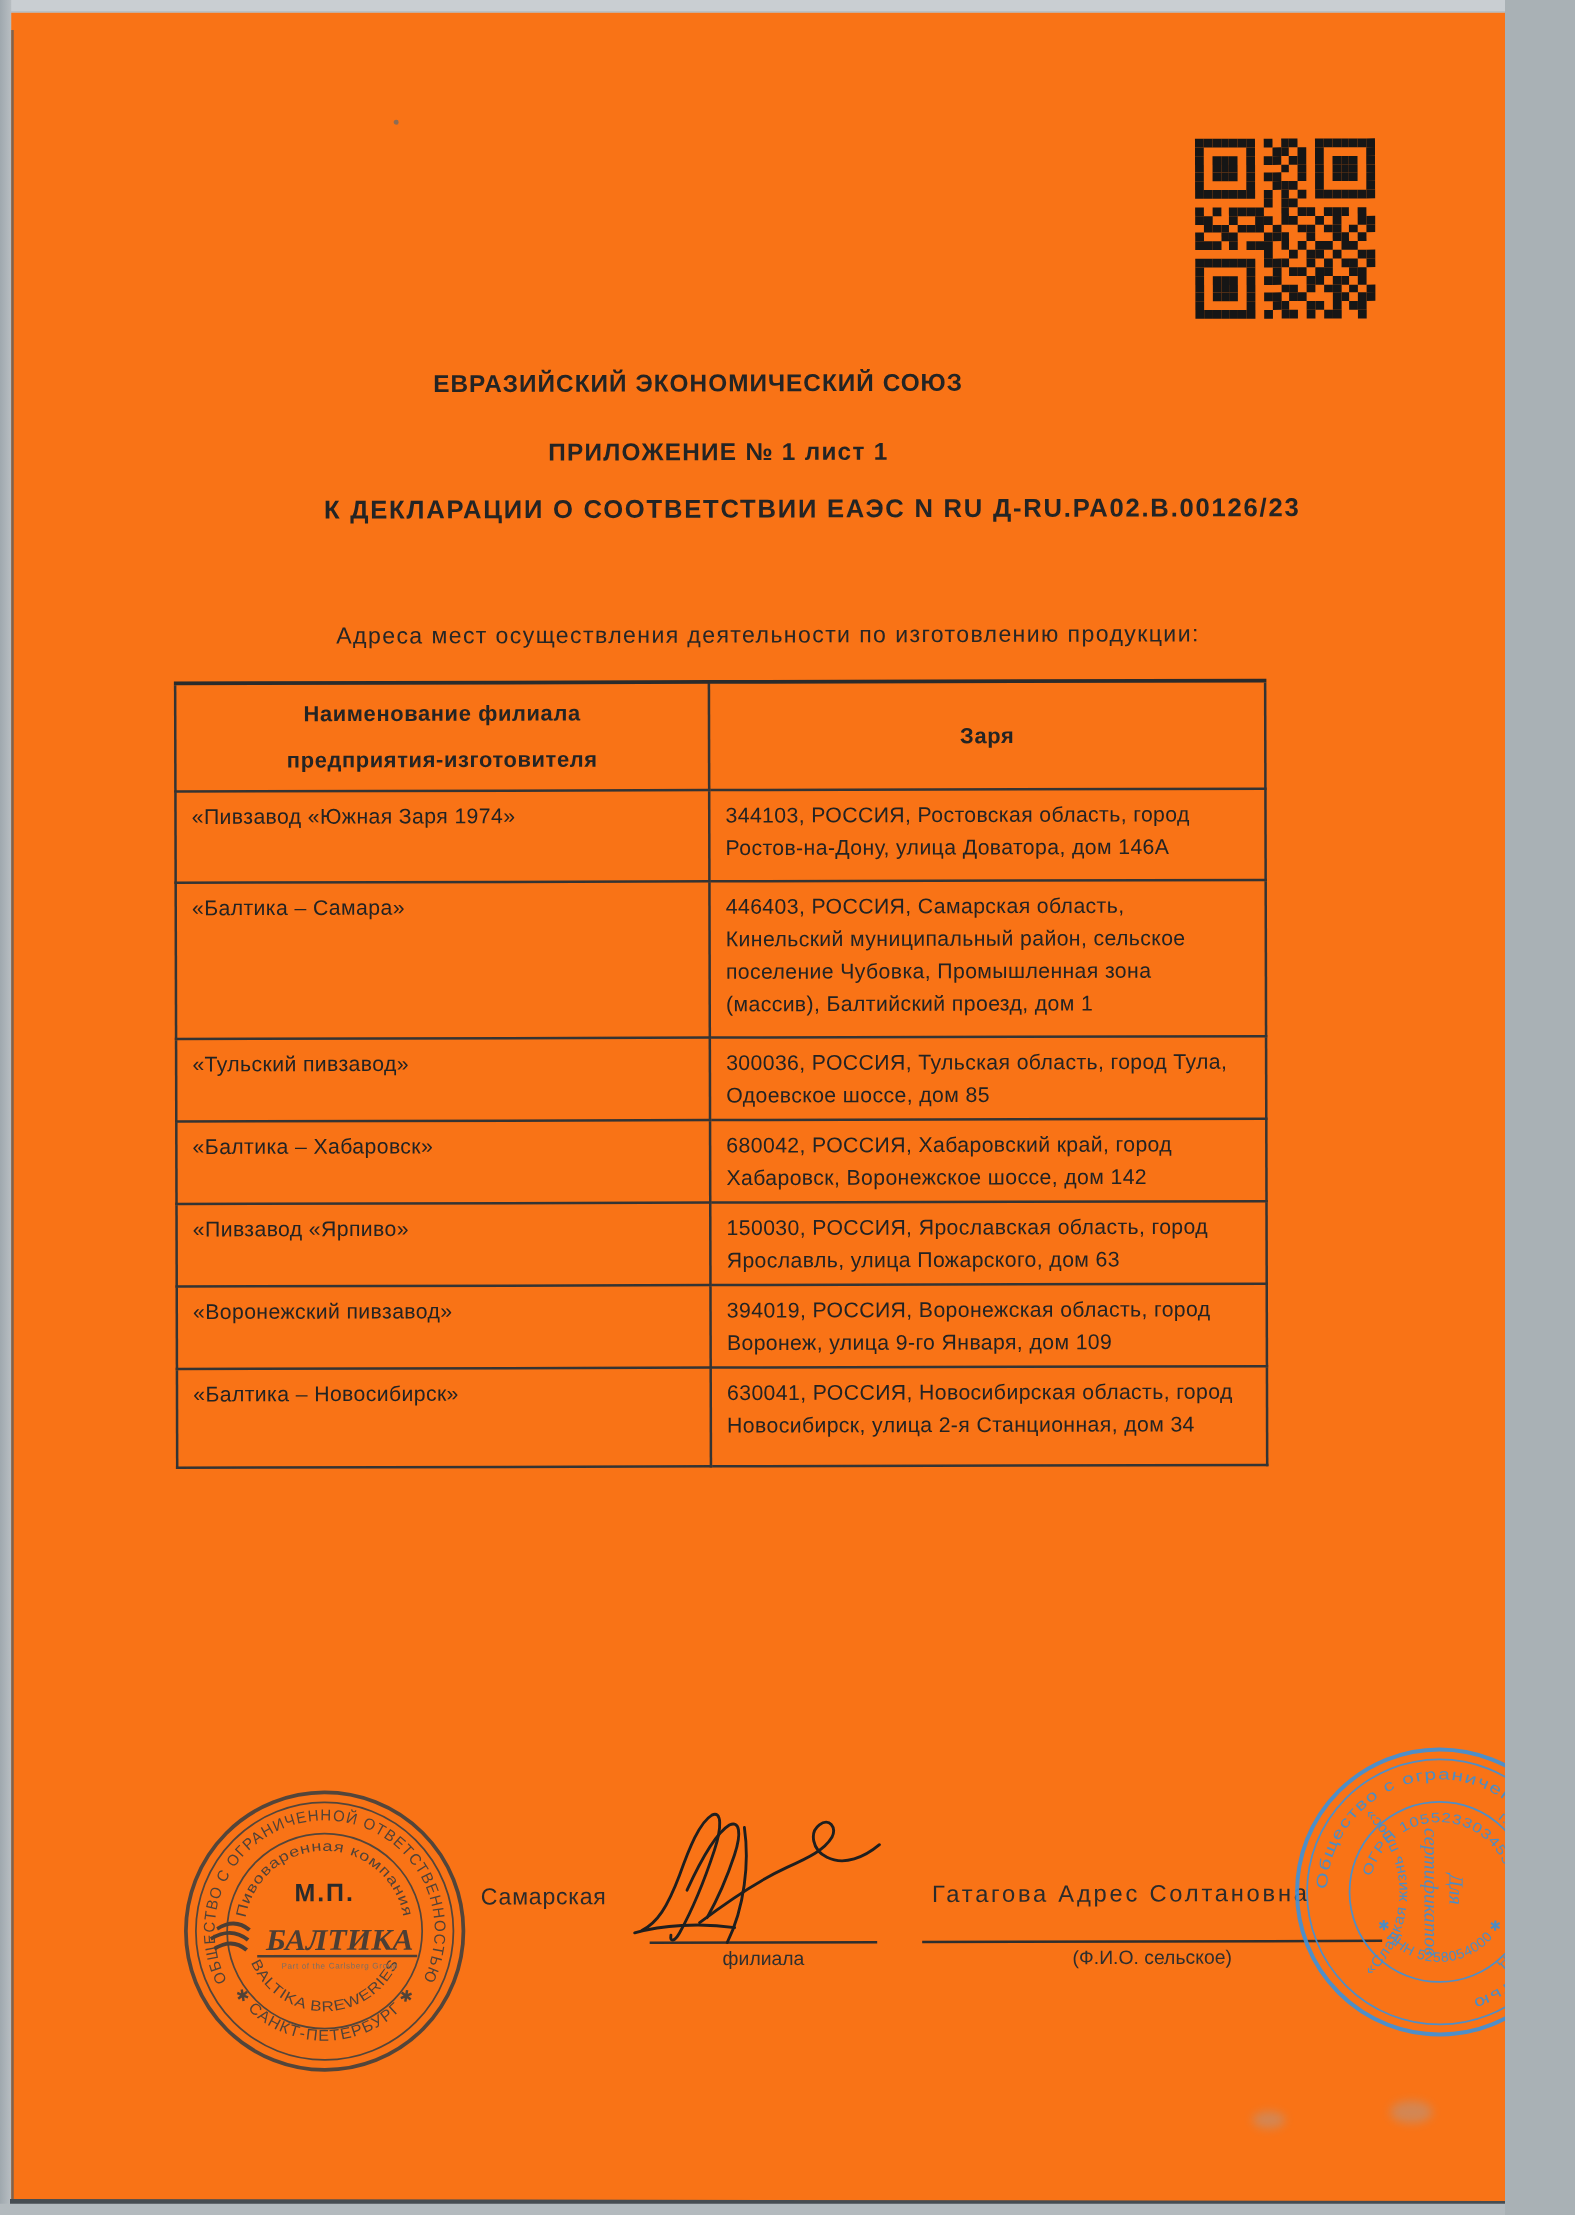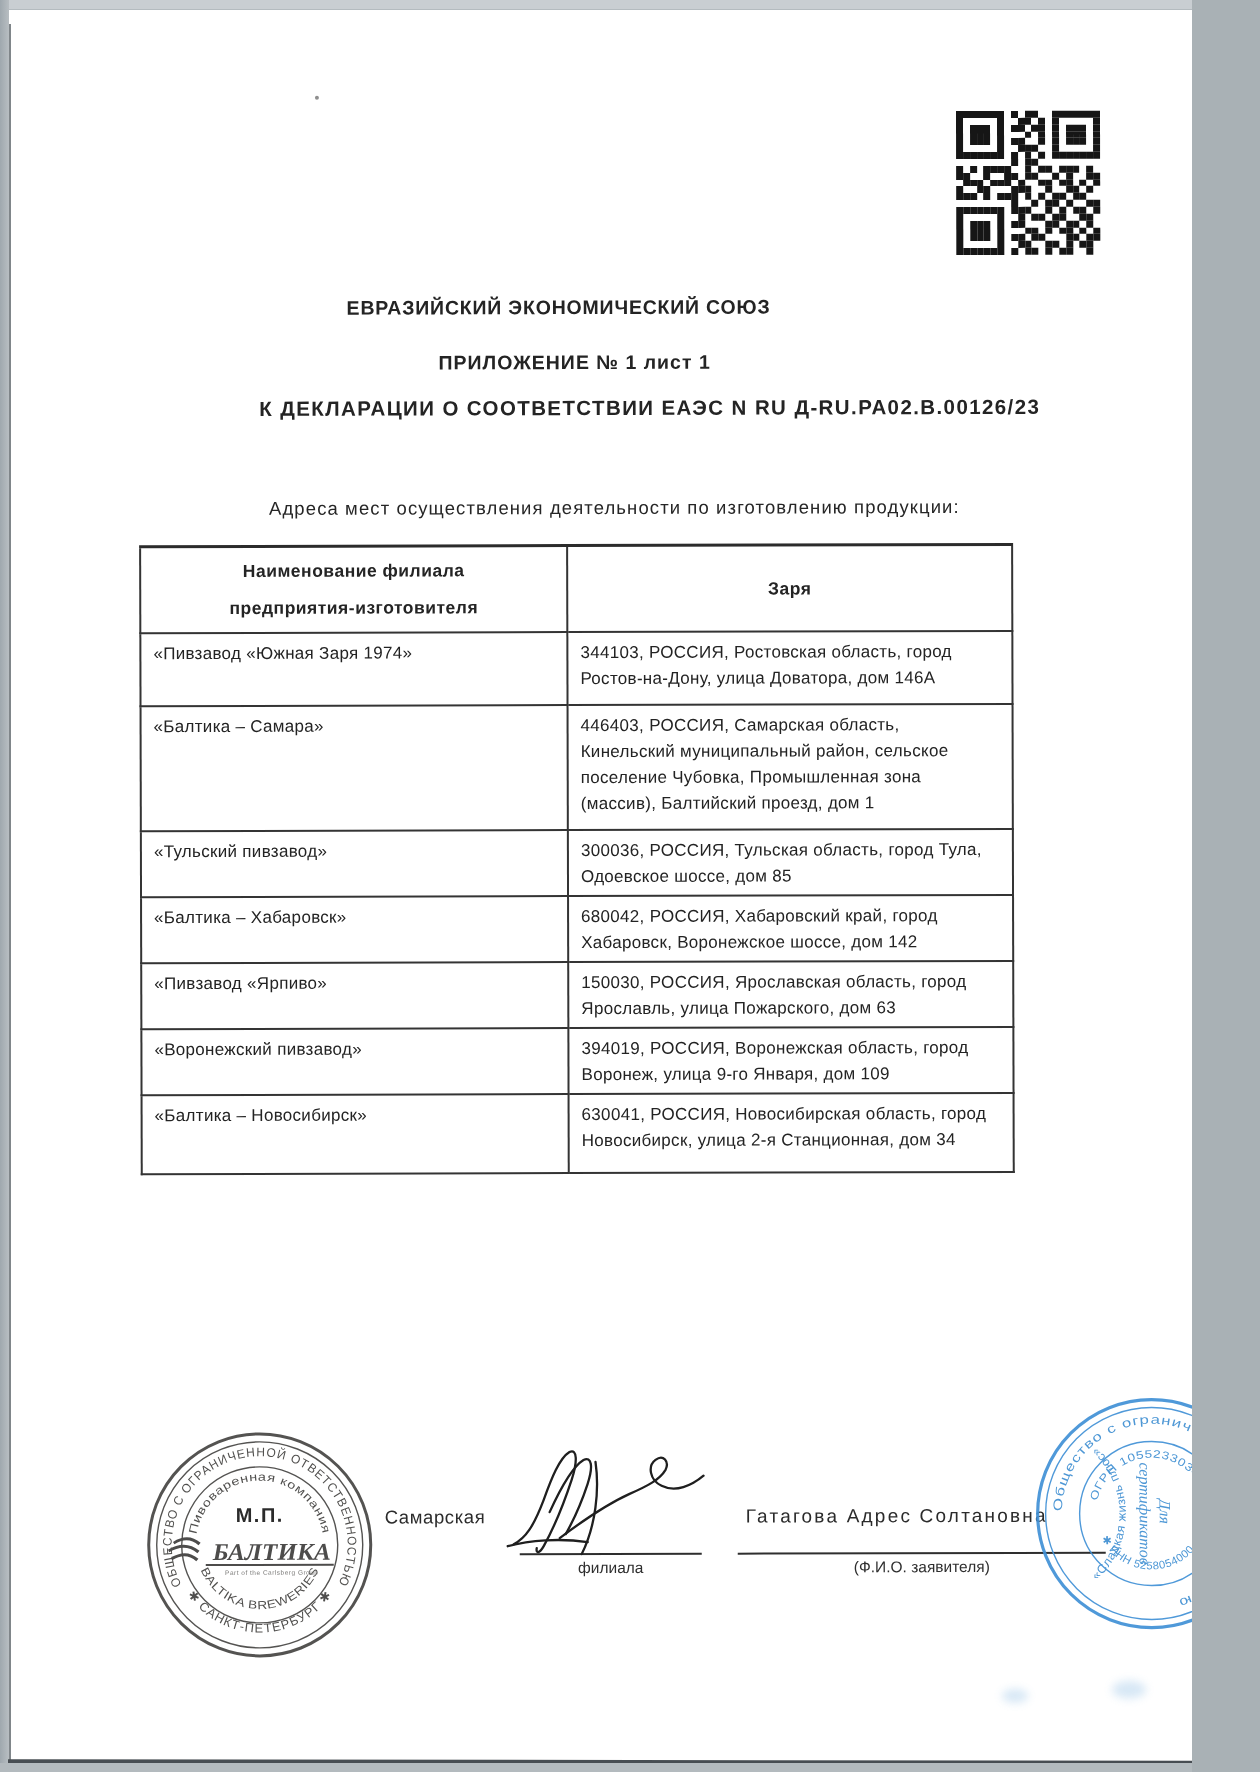--- a/index.html
+++ b/index.html
@@ -1,17 +1,17 @@
 <!DOCTYPE html>
 <html><head>
 <meta charset="utf-8">
 <style>
   html,body{margin:0;padding:0;background:#a9b1b5;}
-  .scan{position:relative;width:1192px;height:1772px;background:#ffffff;overflow:hidden;
-        font-family:"Liberation Sans", sans-serif;color:#2b2b2b;}
+  .scan{position:relative;width:1192px;height:1772px;background:#f97316;overflow:hidden;
+        font-family:"Liberation Sans", sans-serif;color:#2b2b2b;padding-left:12px;}
   .content{position:absolute;inset:0;transform:rotate(-0.15deg);z-index:1;}
 
   
   .edge{position:absolute;z-index:6;}
   .edge-top{left:0;top:0;width:100%;height:9px;background:#c9ced2;border-bottom:1px solid #b4bbbf;}
   .edge-left{left:0;top:0;width:9px;height:100%;background:linear-gradient(90deg,#9fa8ae,#b8bec2);}
   .edge-left-line{left:9px;top:24px;width:2px;height:1738px;background:#565d63;opacity:.75;}
   .edge-right{left:1246px;top:0;width:14px;height:100%;background:linear-gradient(90deg,#c3c9cc,#9ba3a7);border-left:1px solid #858e93;}
   .edge-bottom-line{left:8px;top:1760px;width:1243px;height:4px;background:#474d52;transform:rotate(0.08deg);}
   .edge-bottom{left:0;top:1763px;width:100%;height:9px;background:#b3babe;}
@@ -382,21 +382,21 @@
           </tr>
         </tbody>
     </table>
 
     <div class="doc-text mp">М.П.</div>
     <div class="doc-text applicant">Самарская</div>
     <div class="doc-text fio">Гатагова Адрес Солтановна</div>
     <div class="sig-line line-sign"></div>
     <div class="sig-line line-name"></div>
     <div class="caption cap-sign">филиала</div>
-    <div class="caption cap-name">(Ф.И.О. заявителя)</div>
+    <div class="caption cap-name">(Ф.И.О. сельское)</div>
 
     <svg class="sig-svg" width="215" height="120" viewBox="0 0 215 120">
       <g stroke="#1f1f1f" stroke-width="2.3" fill="none" stroke-linecap="round">
         <path d="M 14 102 C 26 96 34 84 44 58 C 52 36 60 16 70 10 C 78 6 78 20 72 38 C 64 62 54 86 44 104 C 40 111 36 112 37 106"></path>
         <path d="M 50 70 C 62 44 74 24 84 18 C 92 14 94 24 88 42 C 82 60 74 78 66 92"></path>
         <path d="M 96 20 C 100 48 96 84 82 112"></path>
         <path d="M 60 96 C 84 78 108 62 130 52 C 148 44 160 38 166 28 C 170 20 164 12 156 18 C 148 24 150 38 162 44 C 176 51 192 44 204 34"></path>
         <path d="M 8 104 C 30 98 60 96 88 100"></path>
       </g>
     </svg>

